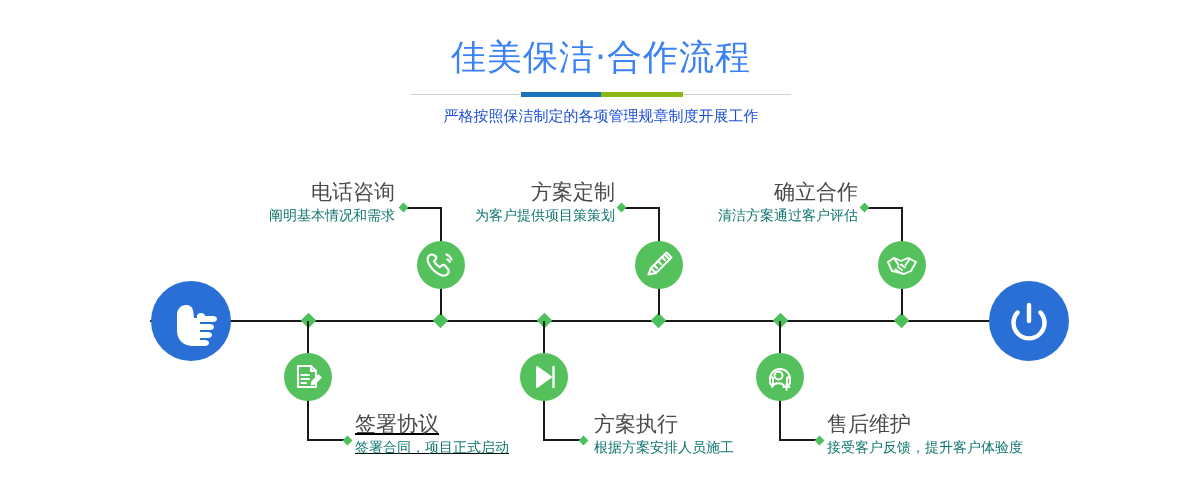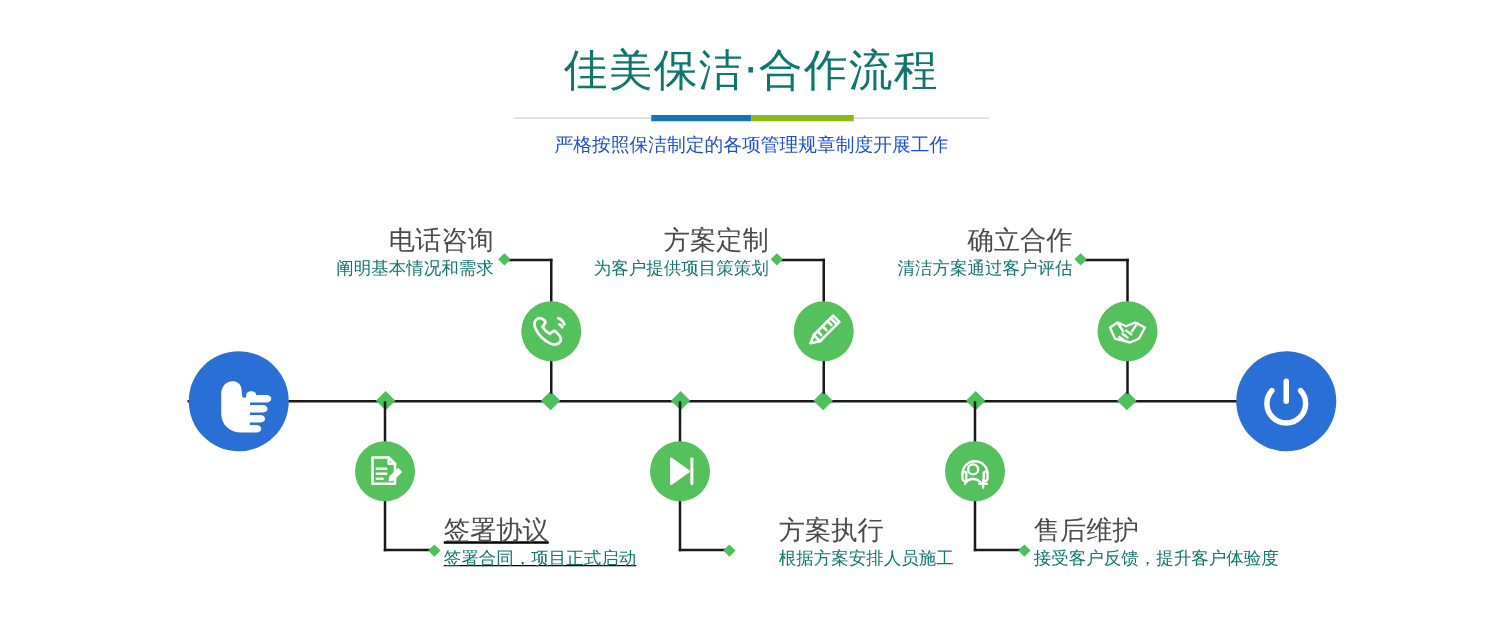--- a/index.html
+++ b/index.html
@@ -24,21 +24,21 @@
     height: 150px;
   }
   #page-title {
     position: absolute;
     left: 0;
     top: 34px;
     width: 1202px;
     text-align: center;
     font-size: 35px;
     line-height: 46px;
-    color: #0f766e;
+    color: #3b82f6;
     letter-spacing: 1px;
     font-weight: normal;
     white-space: nowrap;
   }
   #divider {
     position: absolute;
     left: 411px;
     top: 92px;
     width: 380px;
     height: 5px;
@@ -275,21 +275,21 @@
     <div class="node-circle" style="left:520px; top:203px;">
       <svg width="48" height="48" viewBox="0 0 48 48">
         <g fill="#ffffff" stroke="#ffffff" stroke-linejoin="round">
           <path d="M17 14 L17 34 L31 24 Z" stroke-width="2"></path>
         </g>
         <g fill="none" stroke="#ffffff" stroke-width="2.4" stroke-linecap="round">
           <path d="M33.5 14 L33.5 34"></path>
         </g>
       </svg>
     </div>
-    <div class="label align-left" style="left:623px; top:262px; width:330px;">
+    <div class="label align-left" style="left:594px; top:262px; width:330px;">
       <span class="lbl-title">方案执行</span>
       <span class="lbl-desc">根据方案安排人员施工</span>
     </div>
   </div>
 
   <div>
     <div class="diamond" style="left:896px; top:165px;"></div>
     <div class="connector-v" style="left:901px; top:57px; height:108px;"></div>
     <div class="connector-h" style="left:865px; top:57px; width:38px;"></div>
     <div class="diamond small" style="left:861px; top:54px;"></div>

